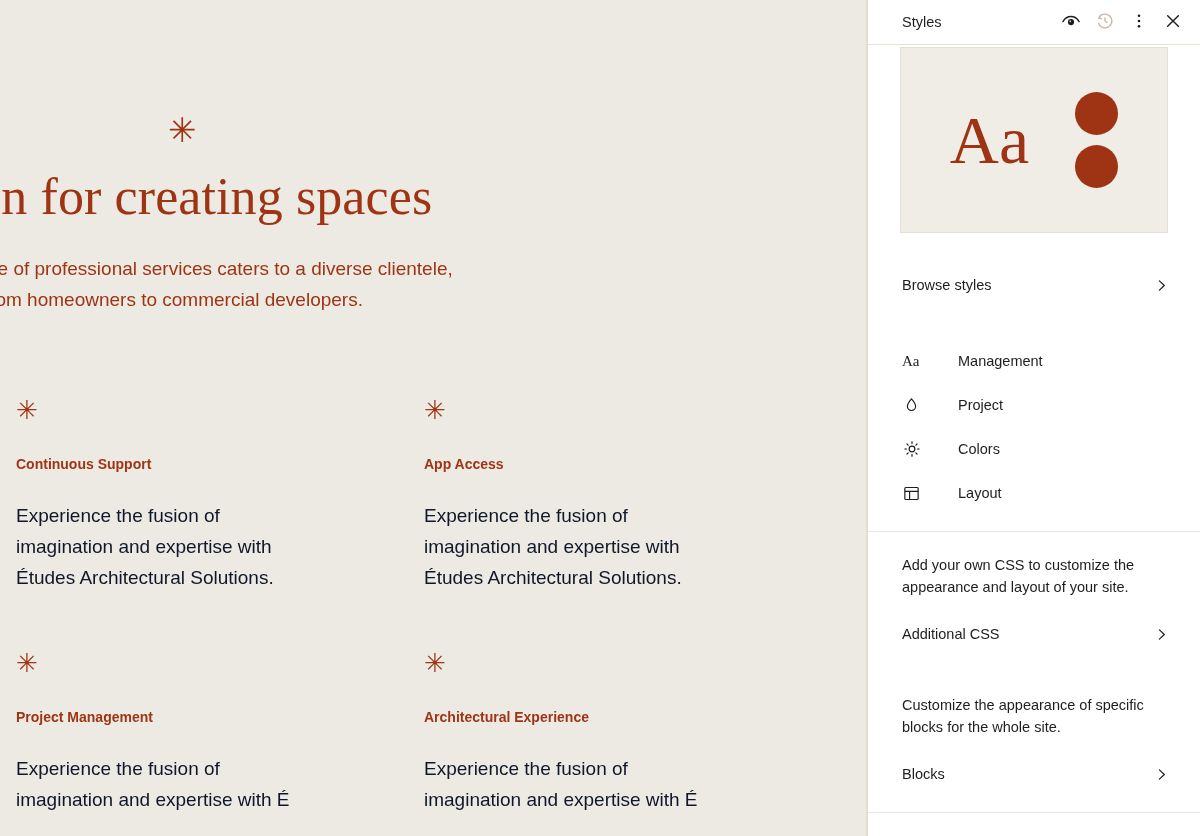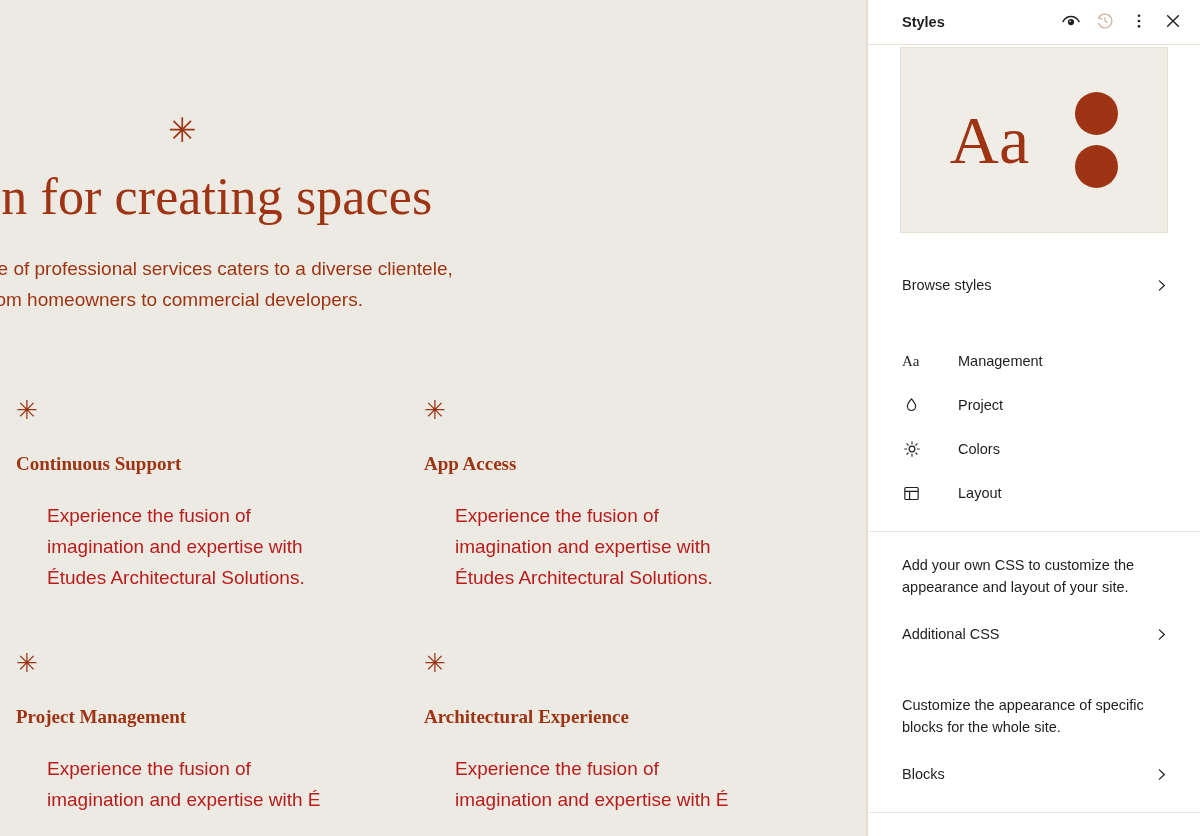--- a/index.html
+++ b/index.html
@@ -94,34 +94,32 @@
   .card.col2 { padding-left: 114px; }
 
   .card-mark {
     font-size: 26px;
     line-height: 28px;
     color: #9E3413;
     margin-bottom: 28px;
   }
 
   .card-title {
-    font-size: 19px;
+    font-size: 14px;
     line-height: 24px;
     font-weight: bold;
     color: #9E3413;
     margin-bottom: 24px;
-    font-family: Liberation Serif, serif;
   }
 
   .card-body {
     font-size: 19px;
     line-height: 31px;
-    color: #b91c1c;
+    color: #0f172a;
     width: 300px;
-    margin-left: 31px;
   }
 
   
   #sidebar {
     position: absolute;
     left: 868px;
     top: 0;
     width: 332px;
     height: 836px;
     background: #ffffff;
@@ -135,21 +133,20 @@
     display: flex;
     align-items: center;
     padding: 0 10px 0 34px;
     box-sizing: border-box;
   }
 
   .sb-title {
     font-size: 14.5px;
     color: #1E1E1E;
     flex: 1;
-    font-weight: bold;
   }
 
   .hdr-btn {
     width: 34px;
     height: 34px;
     display: flex;
     align-items: center;
     justify-content: center;
     border: none;
     background: transparent;

